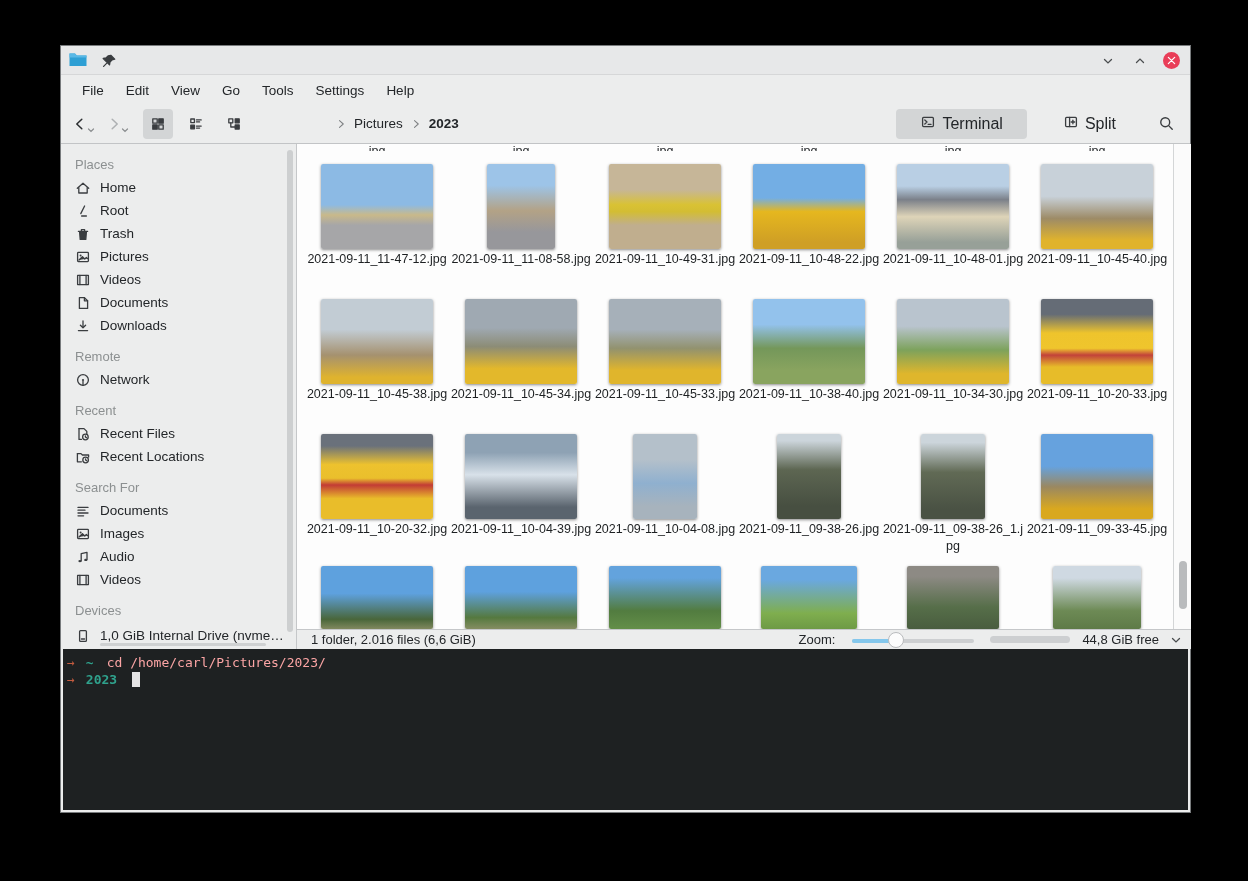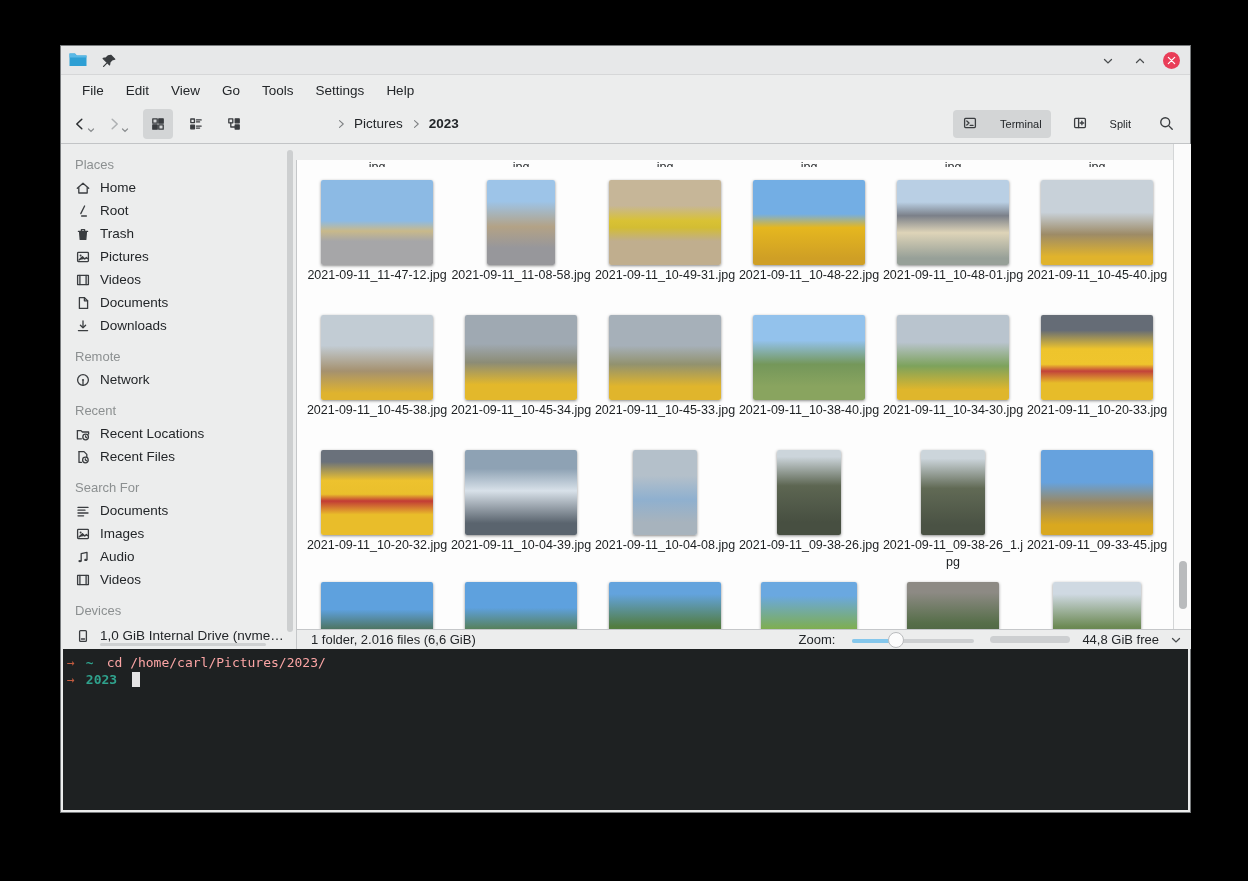--- a/index.html
+++ b/index.html
@@ -38,43 +38,43 @@
   .view-btns { display:flex; align-items:center; margin-left:14px; gap:8px; }
   .view-btn { width:30px; height:30px; border-radius:4px; display:flex;
               align-items:center; justify-content:center; }
   .view-btn.selected { background:#d3d5d6; }
   .crumbs { display:flex; align-items:center; margin-left:86px; font-size:13.5px;
             color:#232629; gap:4px; }
   .crumb-sep { color:#8b8e90; display:flex; align-items:center; }
   .crumb { padding:2px 3px; }
   .crumb.current { font-weight:bold; }
   .tb-right { margin-left:auto; display:flex; align-items:center; margin-right:10px; gap:12px; }
-  .tb-btn { display:flex; align-items:center; gap:22px; font-size:11px; color:#232629;
-            padding:5px 9px; border-radius:4px; }
+  .tb-btn { display:flex; align-items:center; gap:6px; font-size:16px; color:#232629;
+            padding:5px 24px; border-radius:4px; }
   .tb-btn.pressed { background:#d3d5d6; }
   .search-btn { width:28px; height:28px; display:flex; align-items:center; justify-content:center; }
 
   
   .sidebar { position:absolute; left:0; top:98px; width:235px; height:505px;
              background:#eceded; overflow:hidden; padding-top:8px; }
   .sb-header { font-size:13px; color:#8c9091; padding:5px 0 4px 14px; }
   .sb-header.gap { margin-top:7px; }
   .sb-item { display:flex; align-items:center; height:23px; padding-left:14px;
              font-size:13.5px; color:#232629; gap:9px; white-space:nowrap; }
   .sb-item .ic { width:16px; height:16px; flex:0 0 16px; }
   .sb-device { height:27px; position:relative; }
   .cap-bar { position:absolute; left:39px; top:21px; width:166px; height:3px;
              background:#cfd1d2; border-radius:2px; }
   .cap-fill { height:3px; background:#6fc3ef; border-radius:2px; }
   .sb-scroll { position:absolute; right:3px; top:6px; width:6px; height:482px;
                background:#cdcfd0; border-radius:3px; }
 
   
   .view { position:absolute; left:235px; top:98px; width:877px; height:485px;
-          background:#fdfdfd; border-left:1px solid #c5c7c9; overflow:hidden;margin-top:16px; }
+          background:#fdfdfd; border-left:1px solid #c5c7c9; overflow:hidden; }
   .vscroll { position:absolute; left:1112px; top:98px; width:18px; height:485px;
              background:#fbfbfb; border-left:1px solid #d4d6d7; }
   .vthumb { position:absolute; left:5px; top:417px; width:8px; height:48px;
             background:#b9bbbd; border-radius:4px; }
   .frag-row { position:absolute; left:8px; top:0; display:flex; }
   .frag { width:144px; height:7px; overflow:hidden; text-align:center;
           font-size:12.5px; color:#2a2d2f; }
   .frag span { display:inline-block; margin-top:-9px; }
   .grid-row { position:absolute; left:8px; display:flex; }
   .cell { width:144px; display:flex; flex-direction:column; align-items:center; }
@@ -305,35 +305,35 @@
           <span class="ic"><svg width="16" height="16" viewBox="0 0 16 16" fill="none" stroke="#3a3d40" stroke-width="1.3" stroke-linecap="round" stroke-linejoin="round">
               <circle cx="8" cy="8" r="5.4"></circle>
               <circle cx="8" cy="8" r="1.1" fill="#3a3d40" stroke="none"></circle>
               <path d="M8 9.1 L8 13.4"></path>
             </svg></span>
           <span>Network</span>
         </div>
         <div class="sb-header gap">Recent</div>
         <div class="sb-item">
           <span class="ic"><svg width="16" height="16" viewBox="0 0 16 16" fill="none" stroke="#3a3d40" stroke-width="1.3" stroke-linecap="round" stroke-linejoin="round">
+              <path d="M4 2.6 H9 L11.8 5.4 V8"></path>
+              <path d="M4 2.6 V13.4 H6.4"></path>
+              <circle cx="10.4" cy="11" r="2.8"></circle>
+              <path d="M10.4 9.8 V11 L11.4 11.6"></path>
+            </svg></span>
+          <span>Recent Files</span>
+        </div>
+        <div class="sb-item">
+          <span class="ic"><svg width="16" height="16" viewBox="0 0 16 16" fill="none" stroke="#3a3d40" stroke-width="1.3" stroke-linecap="round" stroke-linejoin="round">
               <path d="M2.4 4.6 H6 L7.4 6 H13.6 V8"></path>
               <path d="M2.4 4.6 V12.8 H6.4"></path>
               <circle cx="10.6" cy="11" r="2.8"></circle>
               <path d="M10.6 9.8 V11 L11.6 11.6"></path>
             </svg></span>
           <span>Recent Locations</span>
-        </div>
-        <div class="sb-item">
-          <span class="ic"><svg width="16" height="16" viewBox="0 0 16 16" fill="none" stroke="#3a3d40" stroke-width="1.3" stroke-linecap="round" stroke-linejoin="round">
-              <path d="M4 2.6 H9 L11.8 5.4 V8"></path>
-              <path d="M4 2.6 V13.4 H6.4"></path>
-              <circle cx="10.4" cy="11" r="2.8"></circle>
-              <path d="M10.4 9.8 V11 L11.4 11.6"></path>
-            </svg></span>
-          <span>Recent Files</span>
         </div>
         <div class="sb-header gap">Search For</div>
         <div class="sb-item">
           <span class="ic"><svg width="16" height="16" viewBox="0 0 16 16" fill="none" stroke="#3a3d40" stroke-width="1.3" stroke-linecap="round" stroke-linejoin="round">
               <line x1="3" y1="4.4" x2="13" y2="4.4"></line>
               <line x1="3" y1="7.2" x2="10" y2="7.2"></line>
               <line x1="3" y1="10" x2="13" y2="10"></line>
               <line x1="3" y1="12.8" x2="8.6" y2="12.8"></line>
             </svg></span>
           <span>Documents</span>

